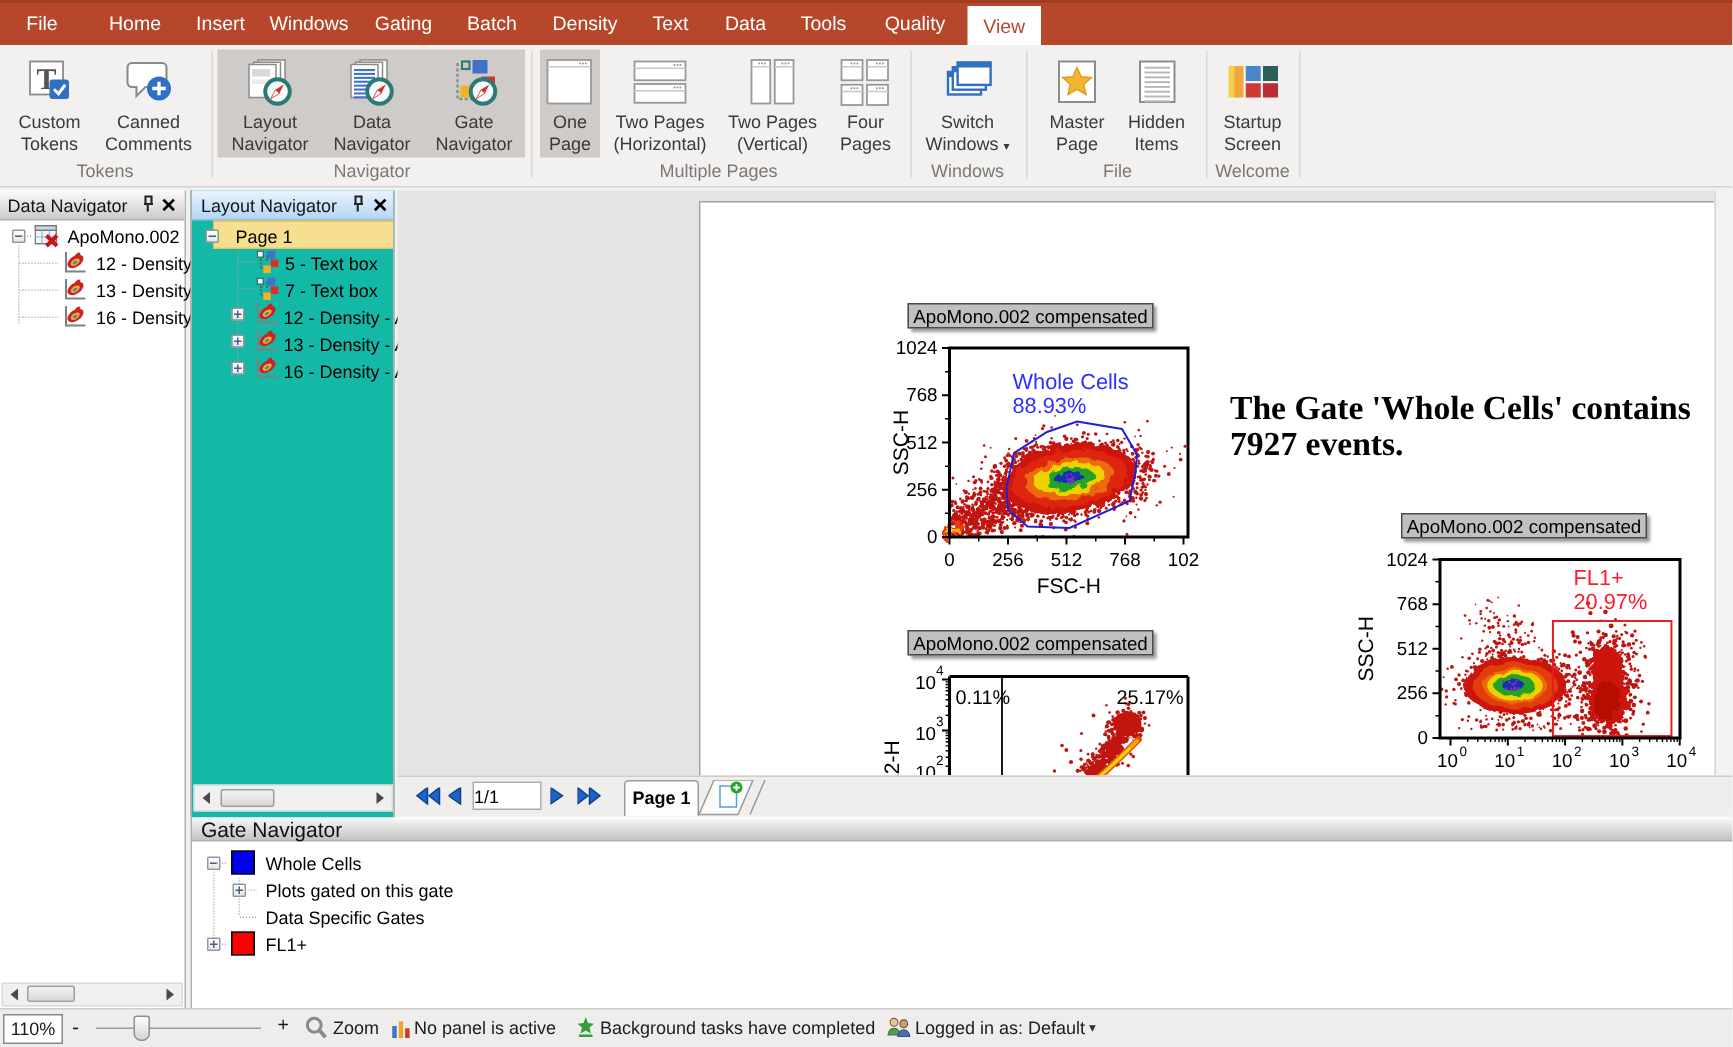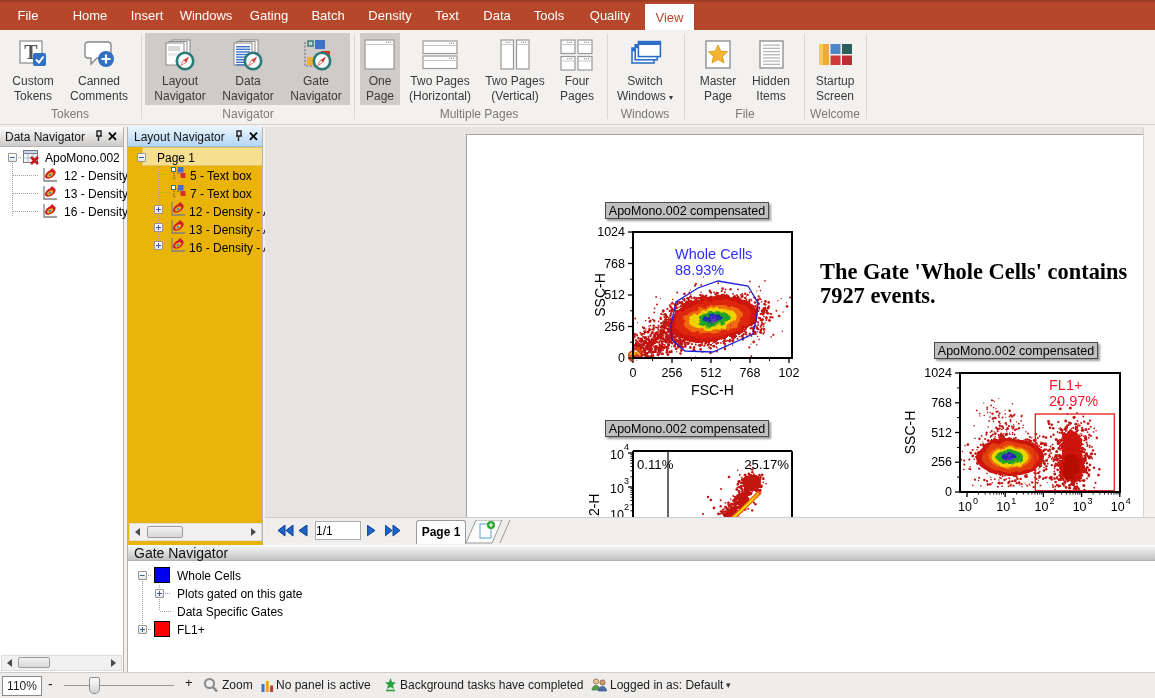--- a/index.html
+++ b/index.html
@@ -13,21 +13,21 @@
 #ribbon{position:absolute;left:0;top:30px;width:1155px;height:95px;background:#f2f1f0;border-bottom:1px solid #d4d1cf;}
 .grpshade{position:absolute;top:3px;height:72px;background:#cecbc9;}
 .vsep{position:absolute;top:4px;height:85px;width:1px;background:#dad7d4;}
 .rbtn{position:absolute;top:44px;transform:translateX(-50%);text-align:center;font-size:12px;color:#3a3a3a;line-height:14.5px;white-space:nowrap;}
 .ricon{position:absolute;top:8px;transform:translateX(-50%);}
 .grplbl{position:absolute;top:77px;transform:translateX(-50%);font-size:12px;color:#7c7875;}
 
 .ptitle{font-size:12px;color:#151515;}
 #dnav{position:absolute;left:0;top:127px;width:124px;height:545px;background:#fff;border-right:1px solid #b3b0ae;}
 #dnav-title{position:absolute;left:0;top:0;width:123px;height:20px;background:linear-gradient(#fbfbfb,#cdcbc9);border-bottom:1px solid #b3b0ae;}
-#lnav{position:absolute;left:127px;top:127px;width:136px;height:418px;background:#eab308;border-right:1px solid #b3b0ae;border-left:1px solid #b3b0ae;}
+#lnav{position:absolute;left:127px;top:127px;width:136px;height:418px;background:#14b8a6;border-right:1px solid #b3b0ae;border-left:1px solid #b3b0ae;}
 #lnav-title{position:absolute;left:0;top:0;width:134px;height:20px;background:linear-gradient(#eaf4fe,#b4d6f4);border-bottom:1px solid #9ebcdb;}
 .trow{position:absolute;font-size:12px;color:#000;white-space:nowrap;}
 .ebox{position:absolute;width:9px;height:9px;background:linear-gradient(#fff,#e6e6e6);border:1px solid #969696;border-radius:1px;}
 .ebox:before{content:"";position:absolute;left:1px;right:1px;top:3px;height:1px;background:#3c5f94;}
 .ebox.plus:after{content:"";position:absolute;top:1px;bottom:1px;left:3px;width:1px;background:#3c5f94;}
 .dotv{position:absolute;width:1px;background-image:linear-gradient(#a0a0a0 1px,transparent 1px);background-size:1px 2px;}
 .doth{position:absolute;height:1px;background-image:linear-gradient(90deg,#a0a0a0 1px,transparent 1px);background-size:2px 1px;}
 
 .sb{position:absolute;background:#f0f0f0;border:1px solid #dcdcdc;}
 .sbthumb{position:absolute;top:1px;height:11px;background:linear-gradient(#f2f2f2,#d8d8d8);border:1px solid #9d9d9d;border-radius:2px;}

